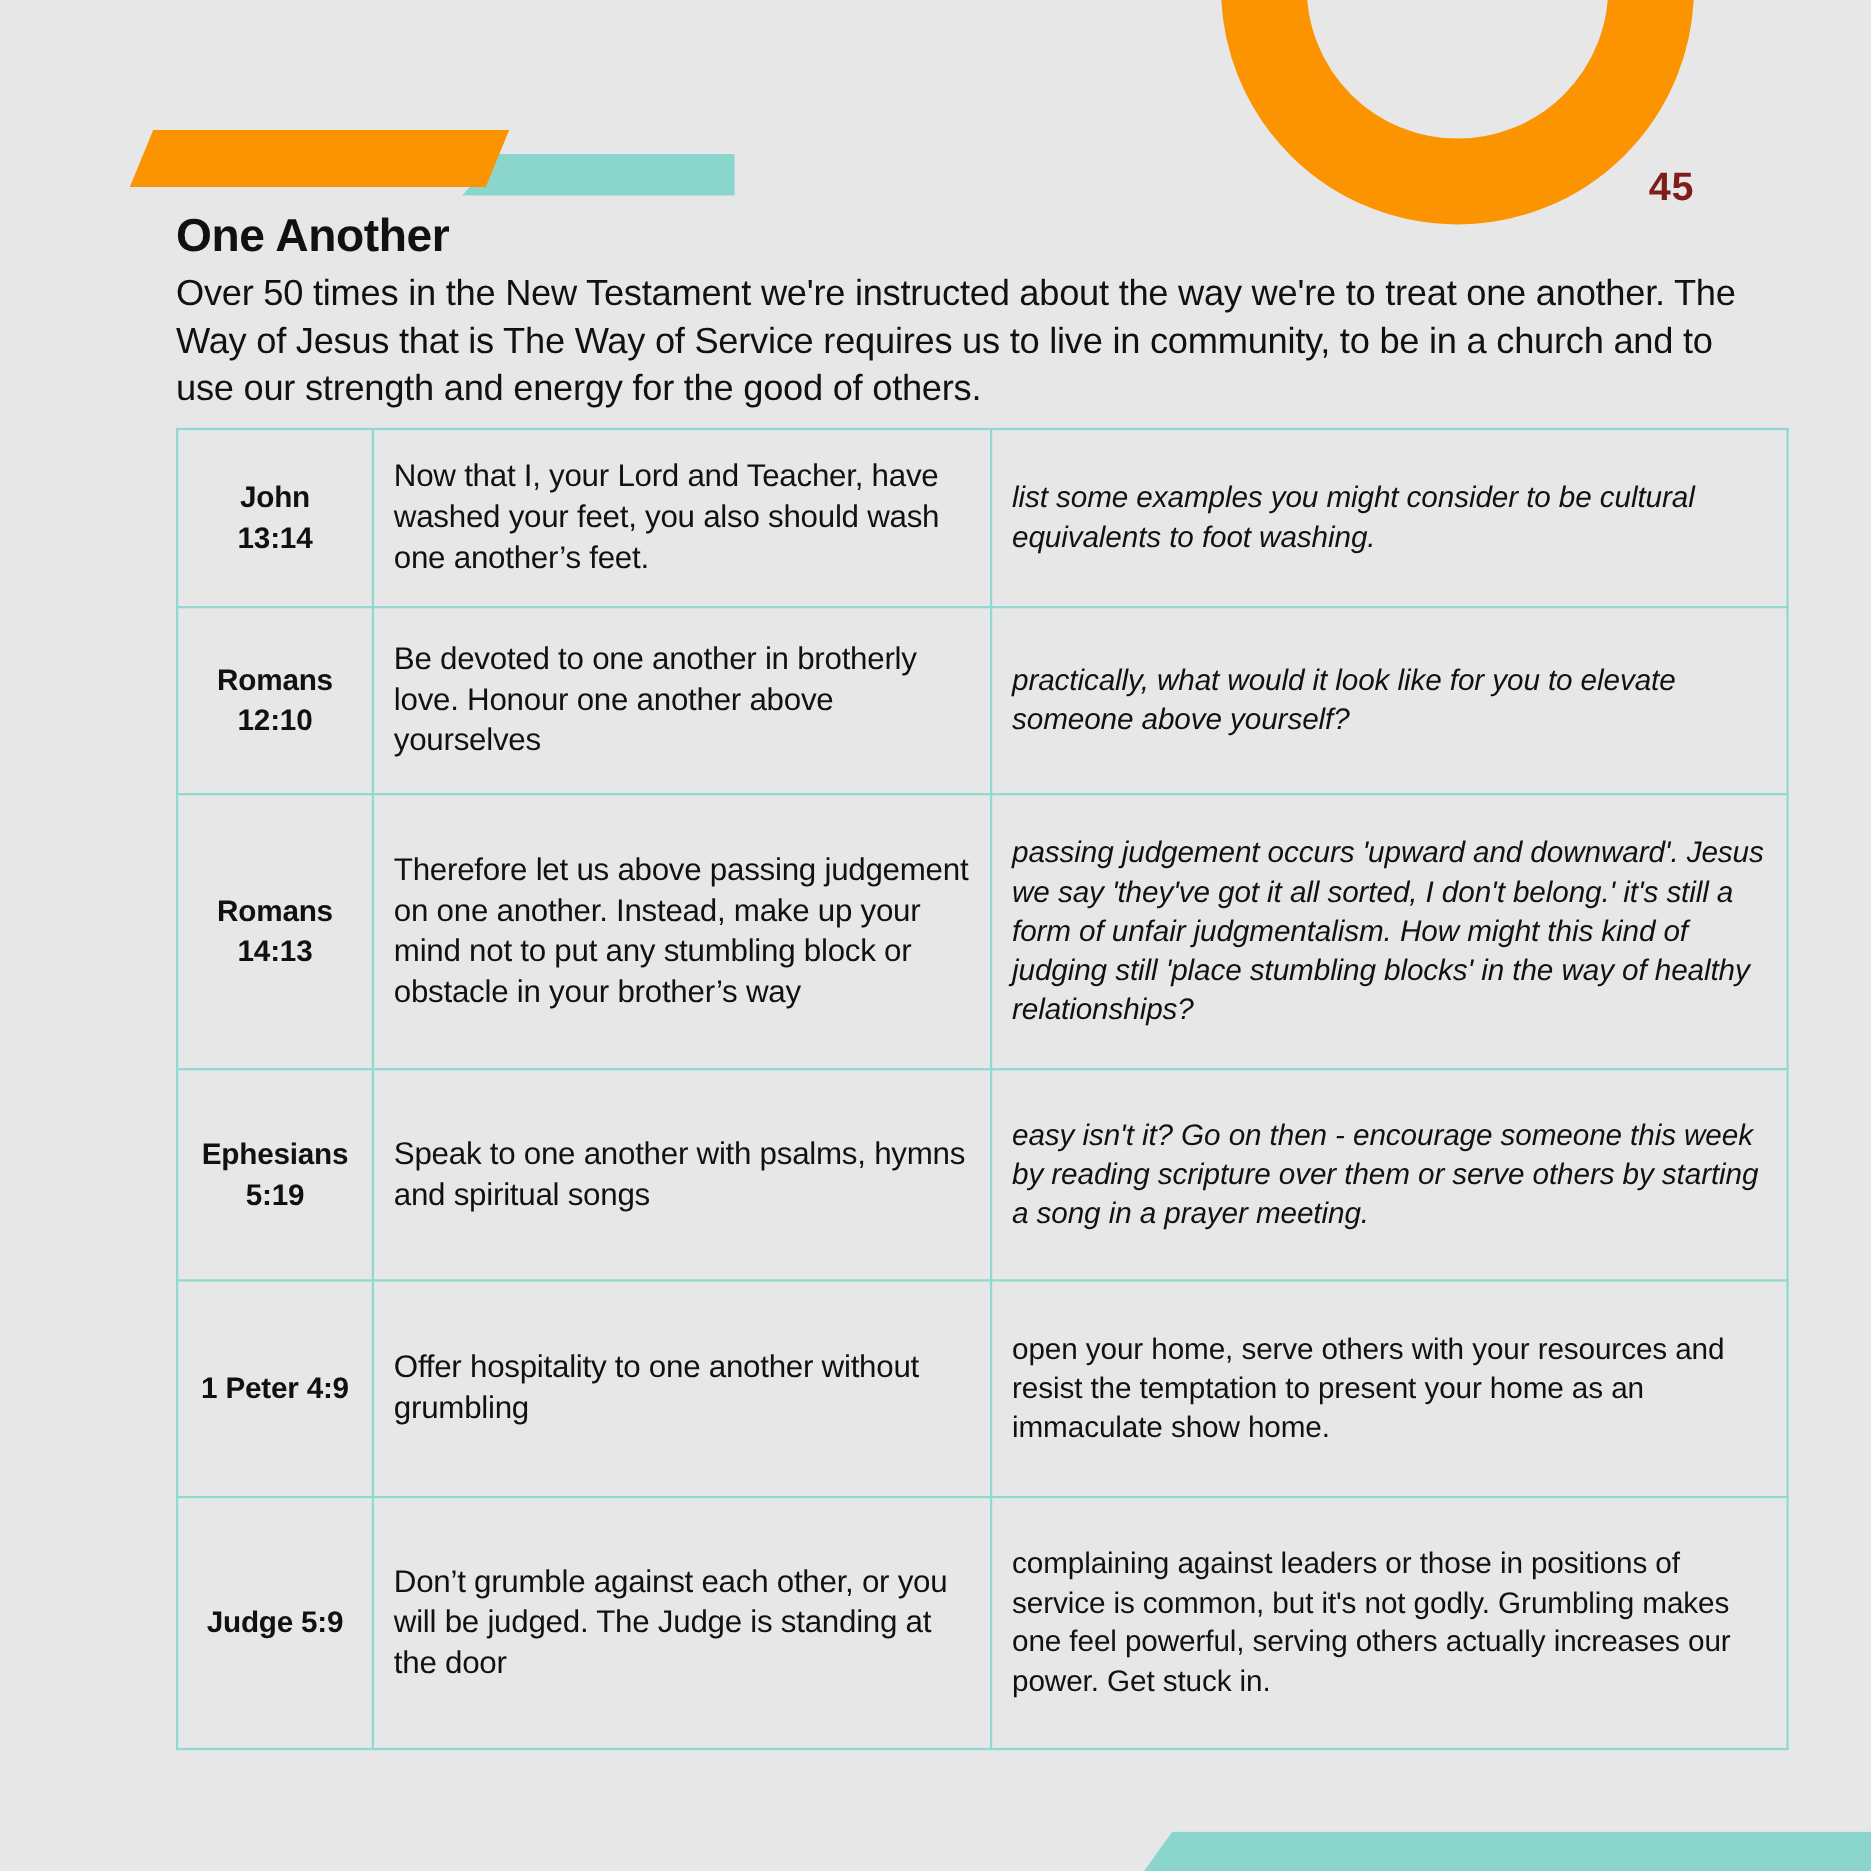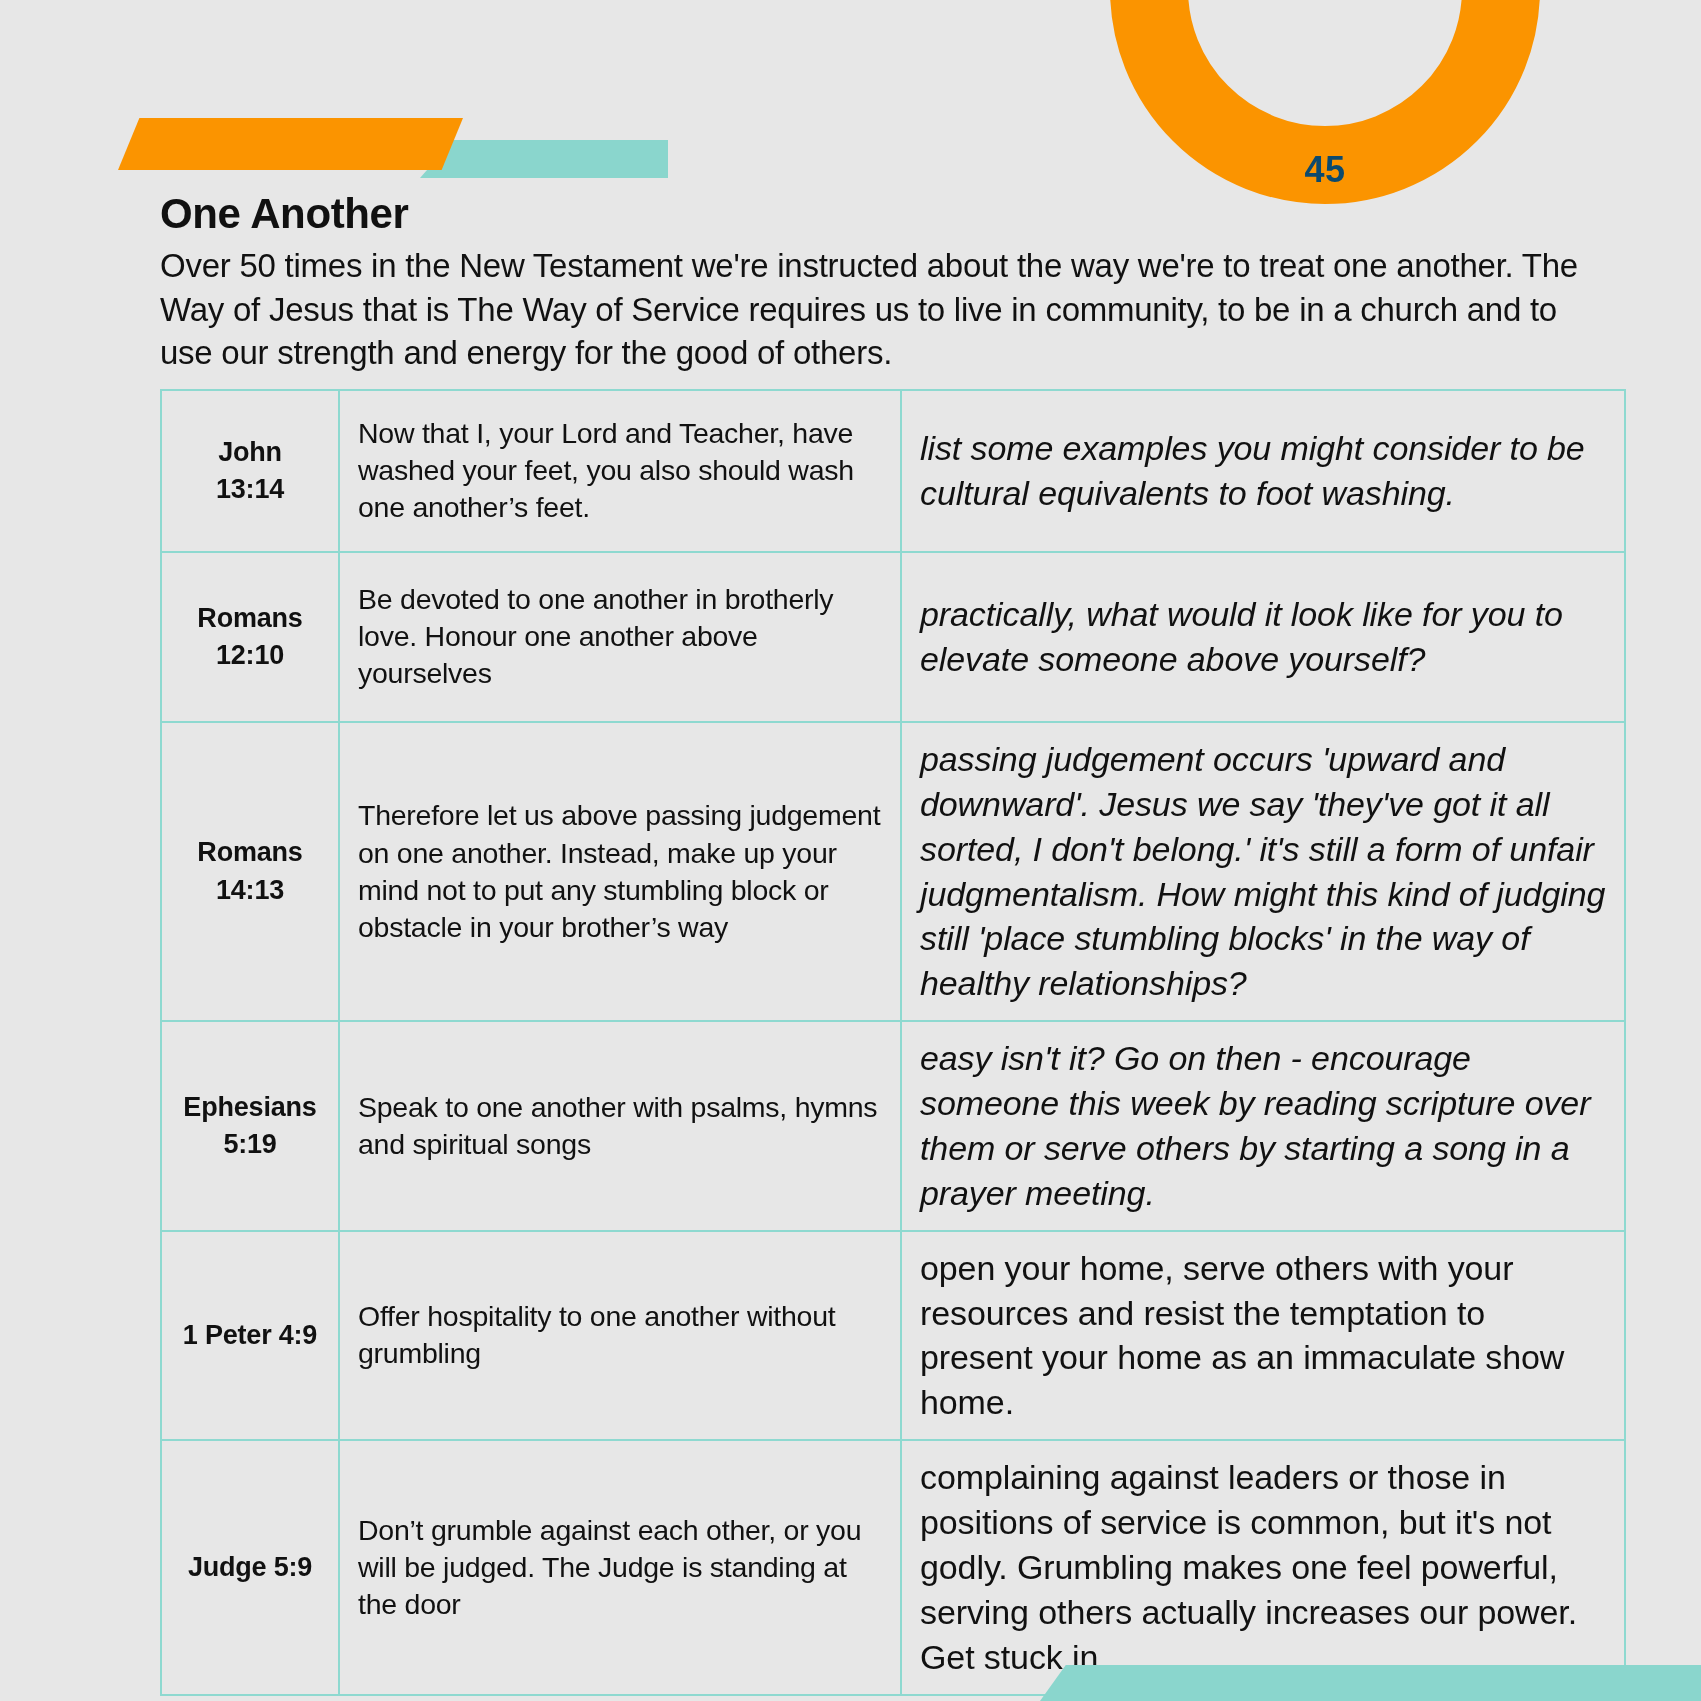--- a/index.html
+++ b/index.html
@@ -30,24 +30,24 @@
     position: absolute;
     inset: 0;
     border-radius: 50%;
     border: 78px solid #FB9400;
   }
   #page-number {
     position: absolute;
     left: 0;
     right: 0;
     bottom: 13px;
-    text-align: center;
+    text-align: right;
     font-size: 36px;
     font-weight: bold;
-    color: #0c4a6e;
+    color: #7f1d1d;
     letter-spacing: 0.5px;
   }
 
   
   #deco-teal-bar {
     position: absolute;
     left: 420px;
     top: 140px;
     width: 248px;
     height: 38px;
@@ -122,21 +122,21 @@
   .col-verse {
     width: 562px;
     font-size: 28.5px;
     line-height: 1.3;
     letter-spacing: -0.25px;
     padding: 14px 26px;
   }
   .col-note {
     width: 724px;
     text-align: left;
-    font-size: 34px;
+    font-size: 27px;
     line-height: 1.32;
     letter-spacing: -0.1px;
     padding: 14px 20px;
   }
   .col-note.italic { font-style: italic; }
 
   tr[data-row="0"] td { height: 162px; }
   tr[data-row="1"] td { height: 170px; }
   tr[data-row="2"] td { height: 250px; }
   tr[data-row="3"] td { height: 192px; }

